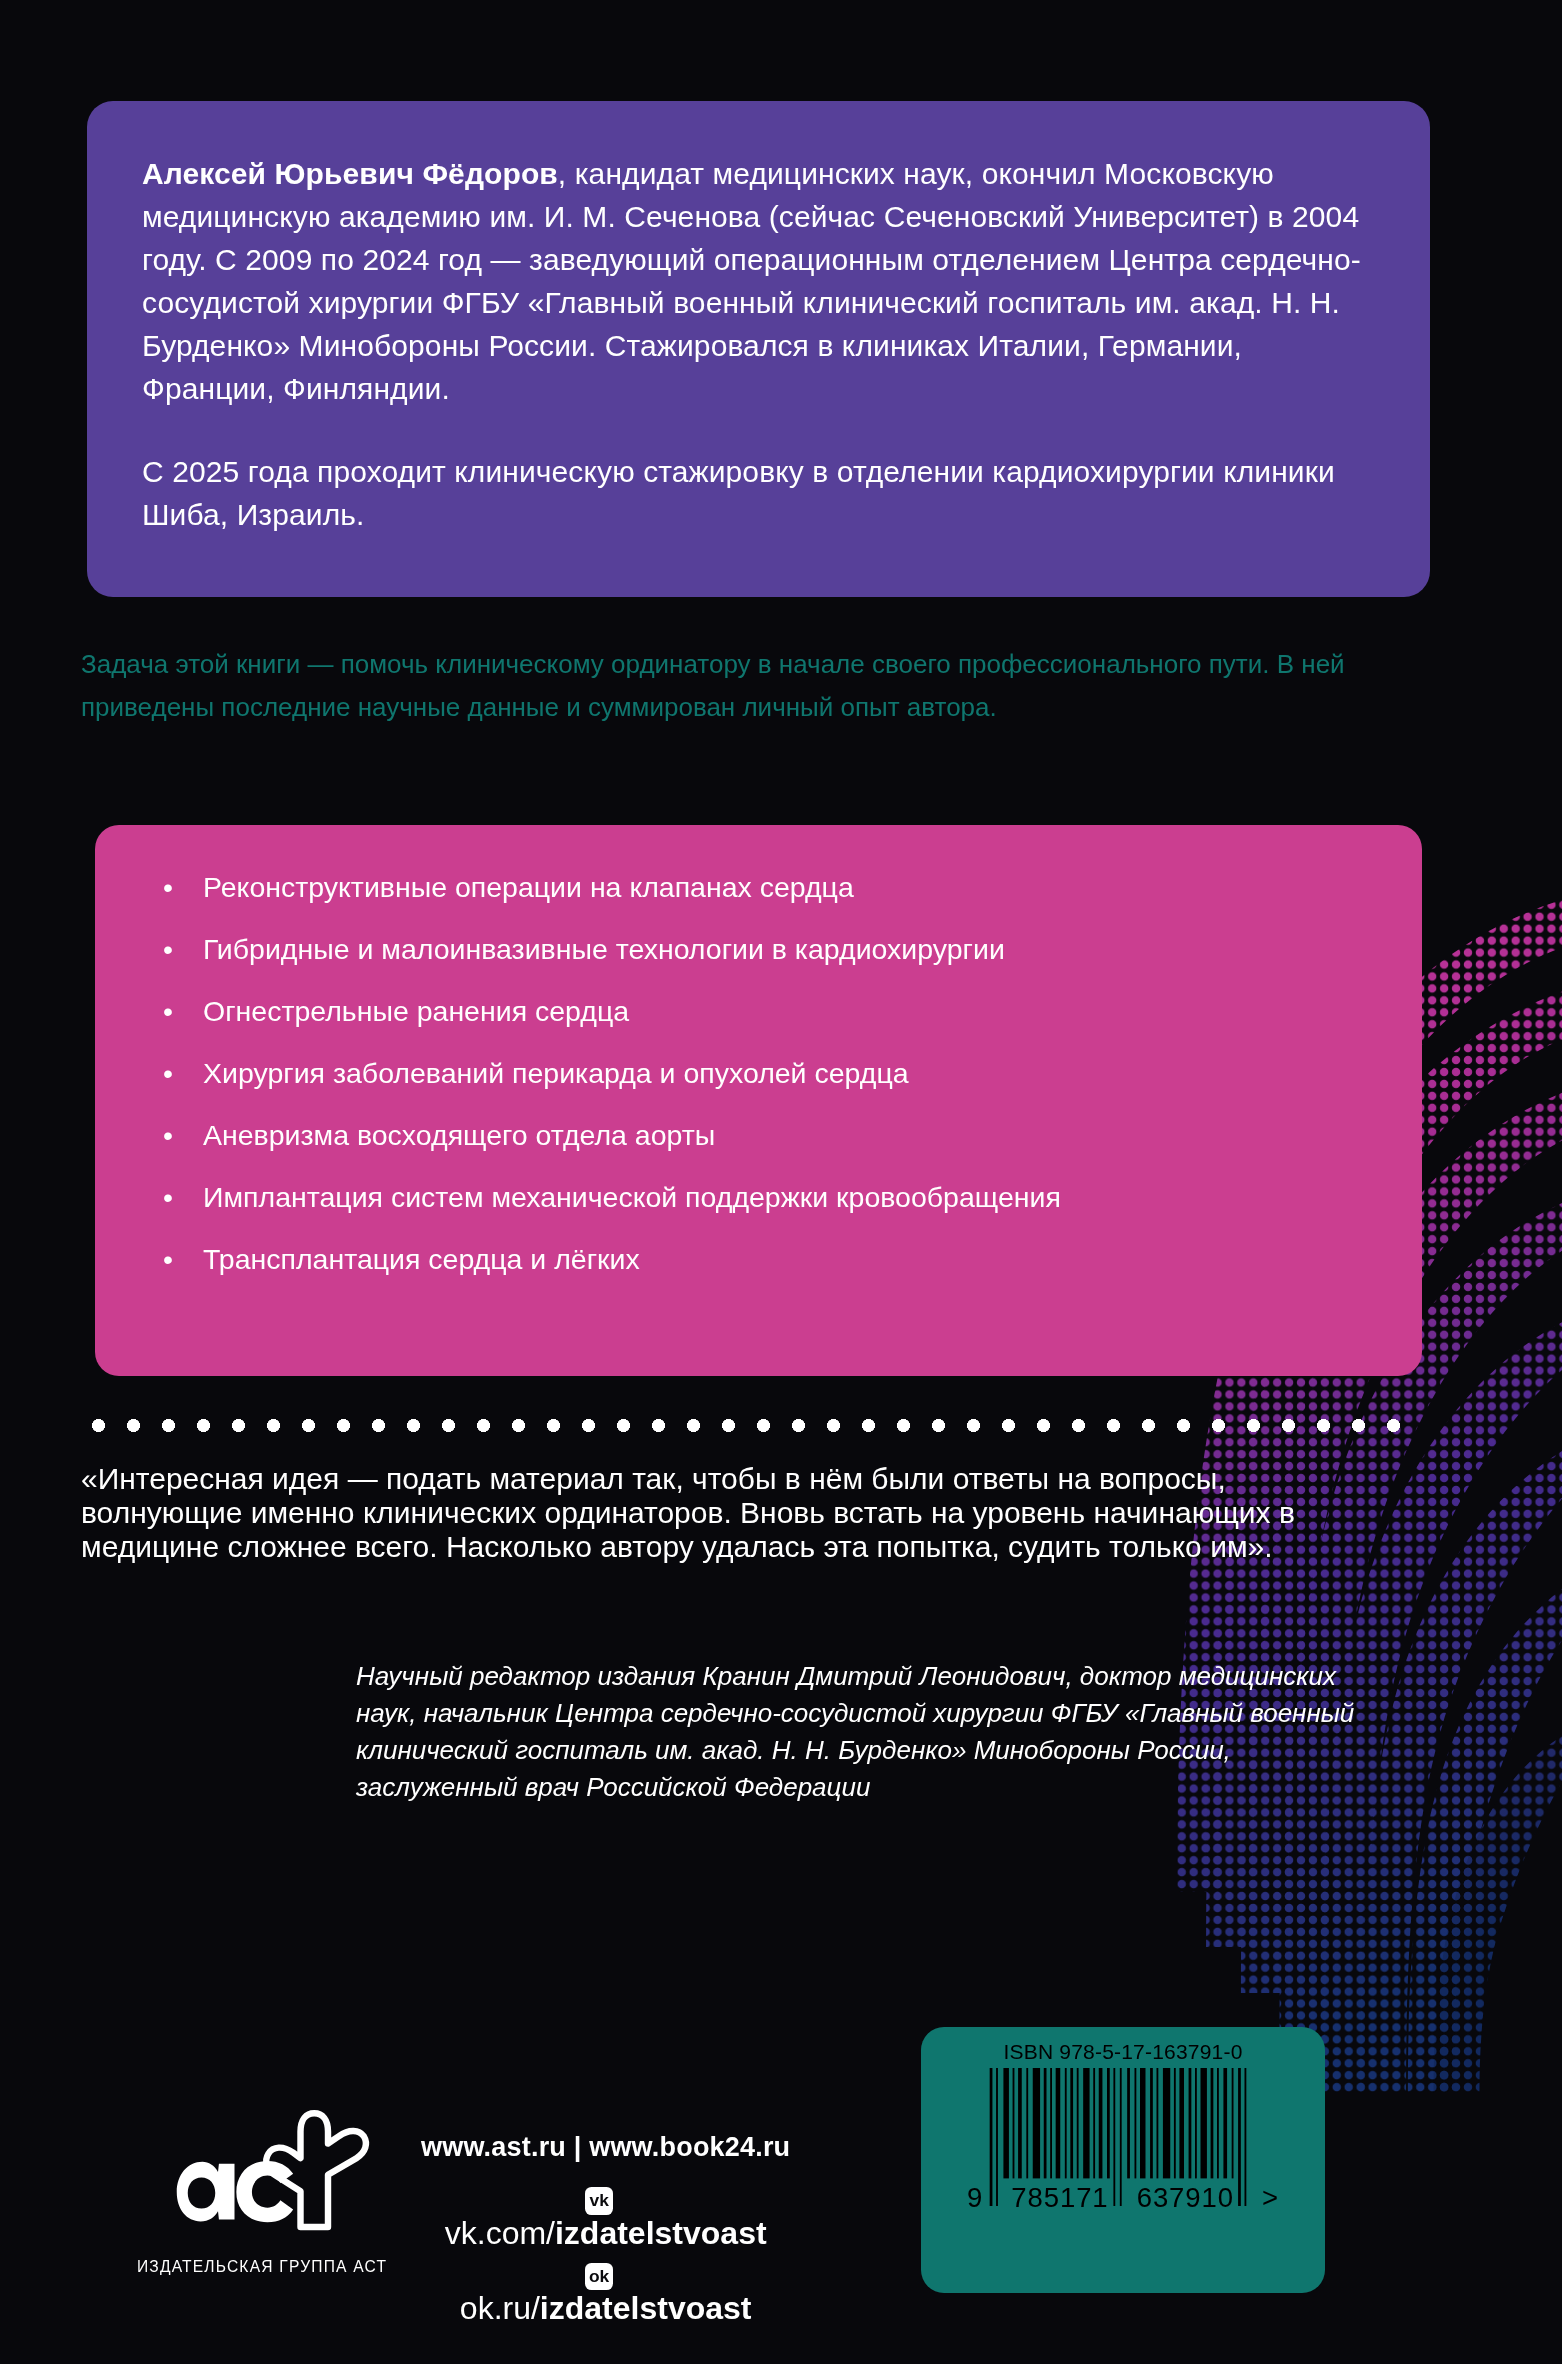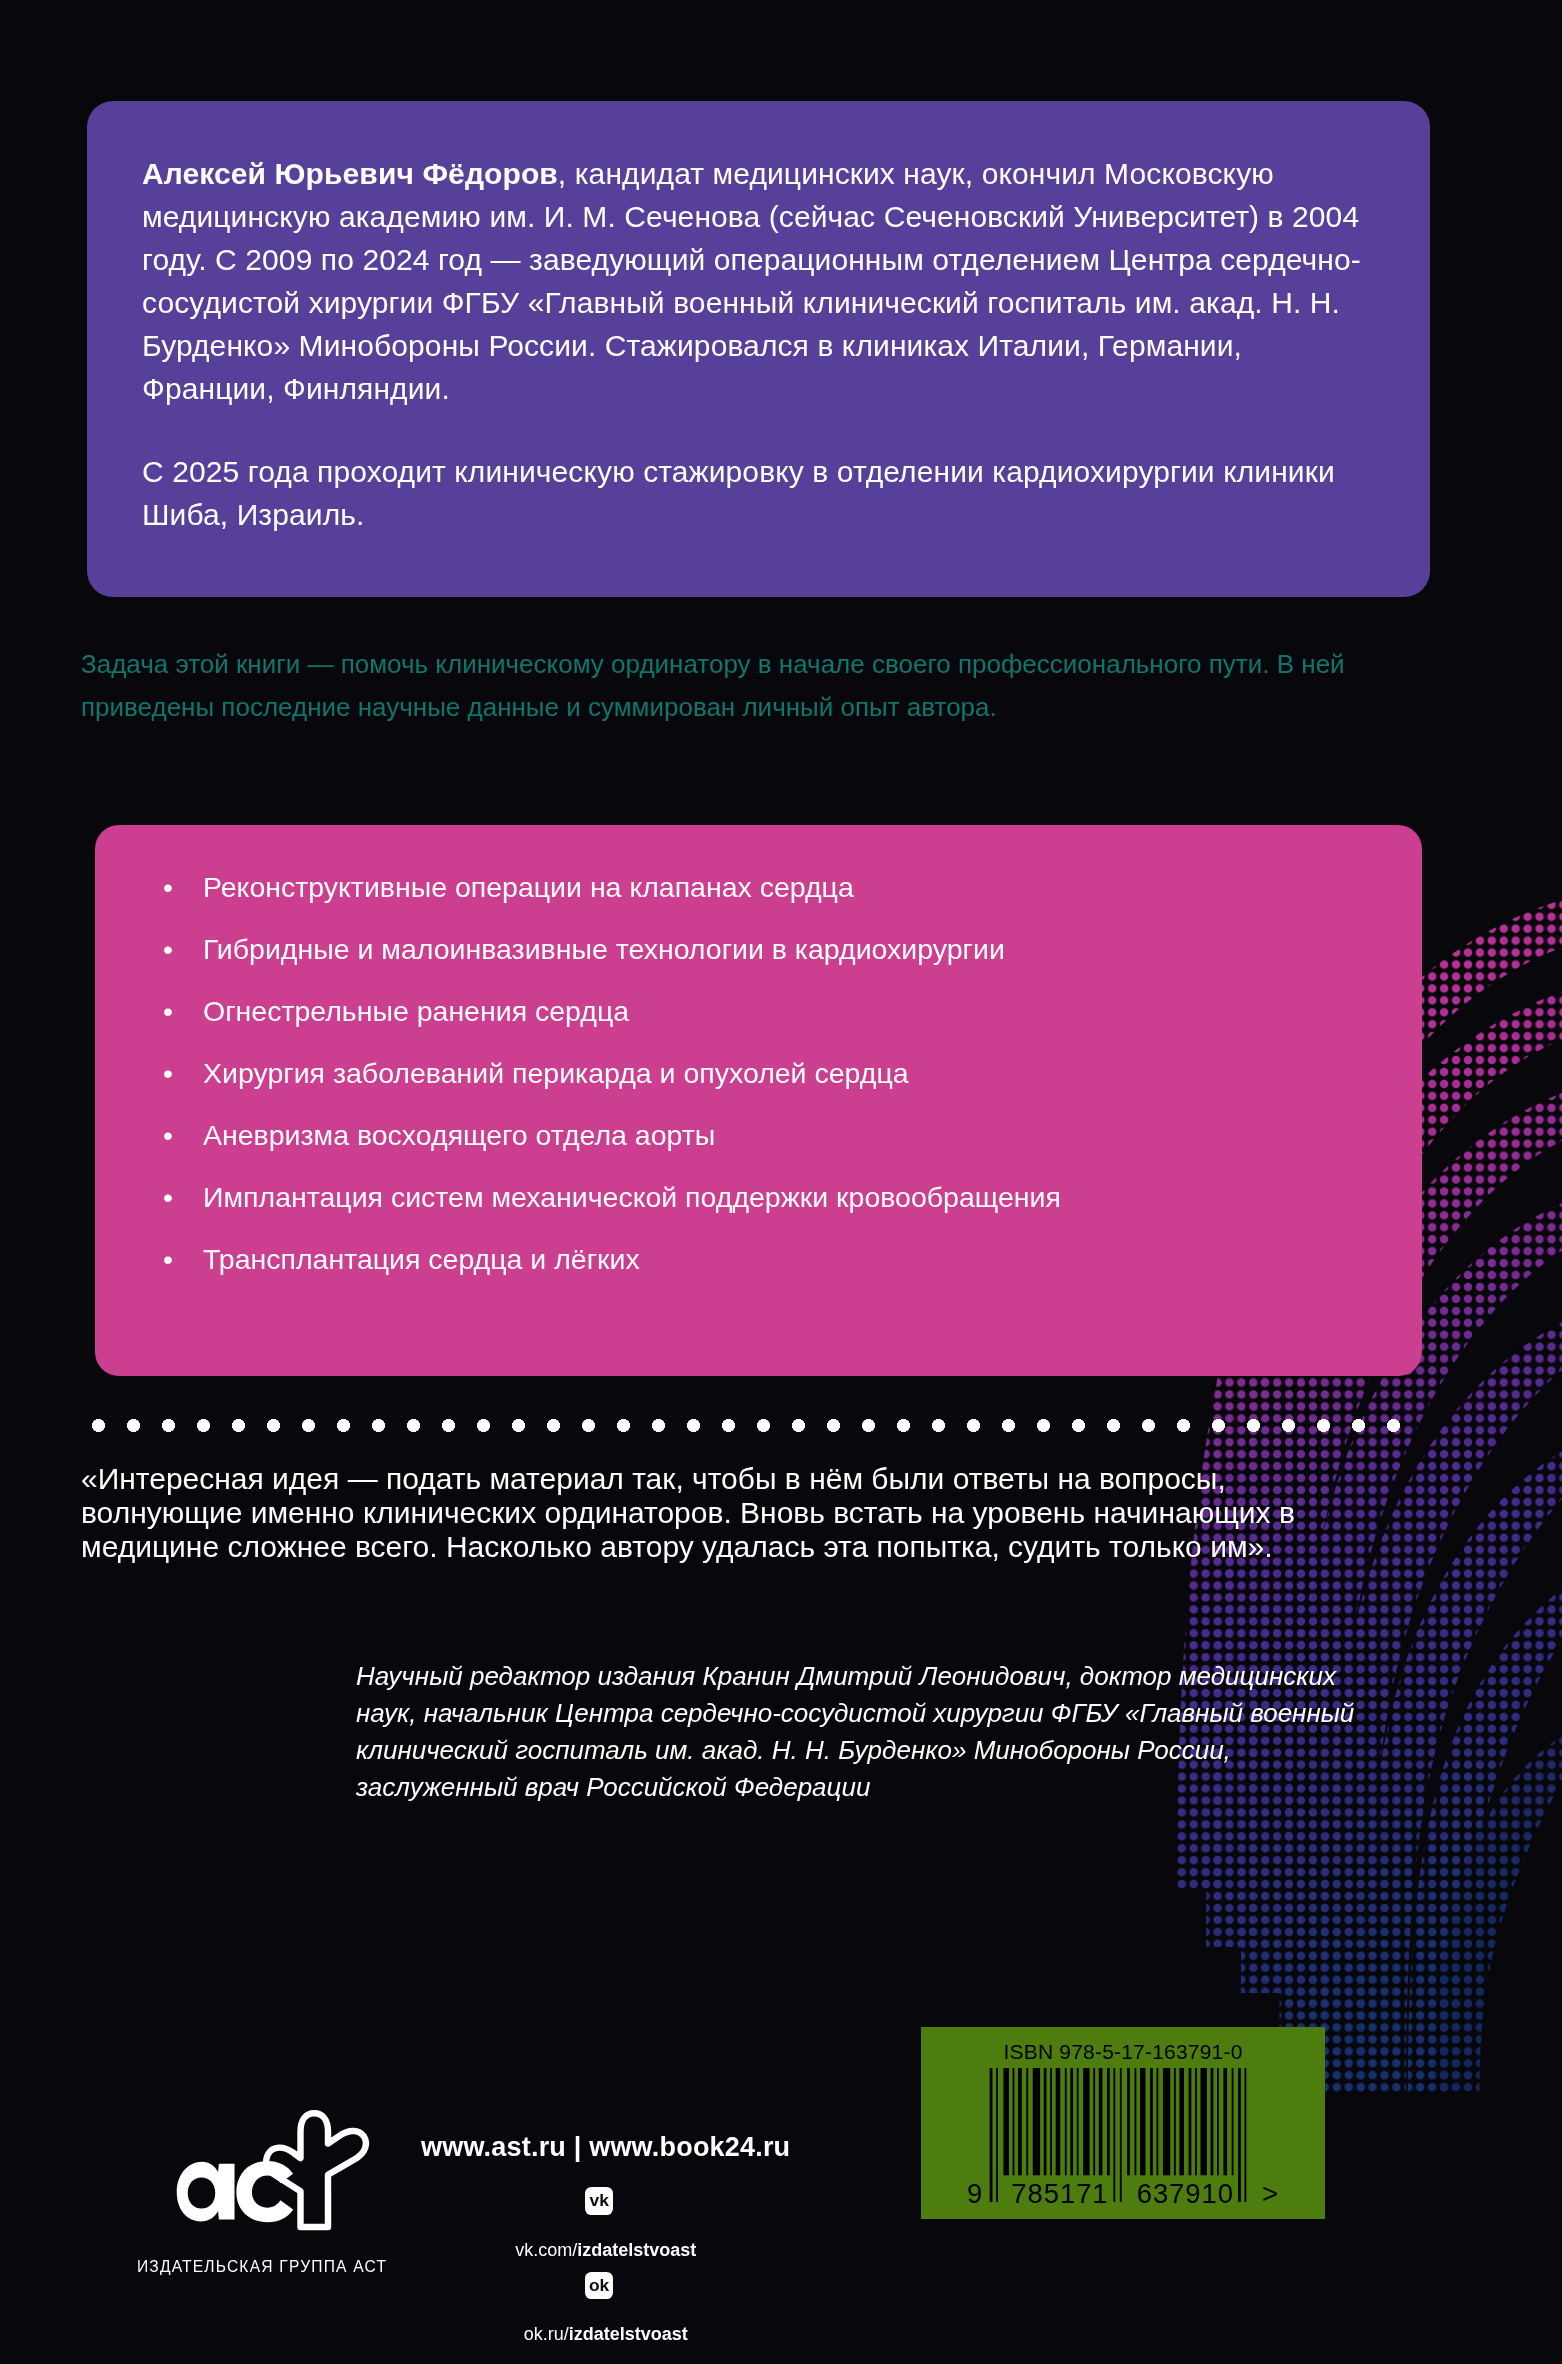--- a/index.html
+++ b/index.html
@@ -199,36 +199,37 @@
     border-radius: 6.4px;
     margin-right: 13px;
     display: flex;
     align-items: center;
     justify-content: center;
     color: #0a0a0d;
     font-size: 17.4px;
     font-weight: 700;
     line-height: 1;
   }
-  .social-text { color: #ffffff; font-size: 18px; margin-top: 25px; }
+  .social-text { color: #ffffff; font-size: 32px; }
   .social-text b { font-weight: 700; }
 
   
   #barcode-block {
     position: absolute;
     left: 921px;
     top: 2027px;
     width: 404px;
-    height: 192px;
-    background: #4d7c0f;
+    height: 266px;
+    background: #0f766e;
     z-index: 3;
     padding: 13px 11px 9.2px 11px;
     display: flex;
     flex-direction: column;
     align-items: center;
+    border-radius: 23px;
   }
   #isbn-text {
     color: #000000;
     font-size: 21px;
     letter-spacing: 0.2px;
     margin-bottom: 3.7px;
     white-space: nowrap;
   }
   #barcode-bars { width: 275px; height: 138px; }
   #barcode-digits {

